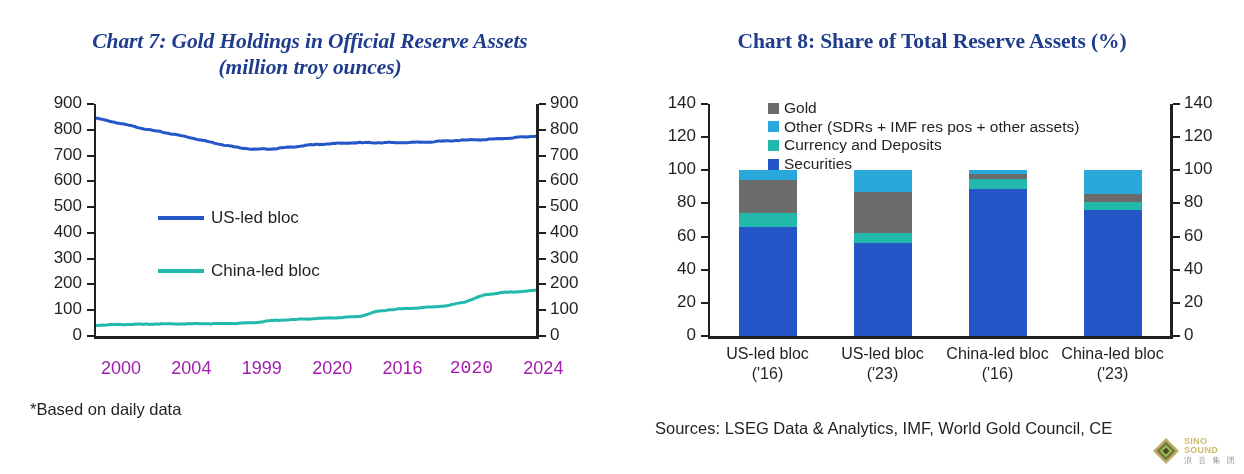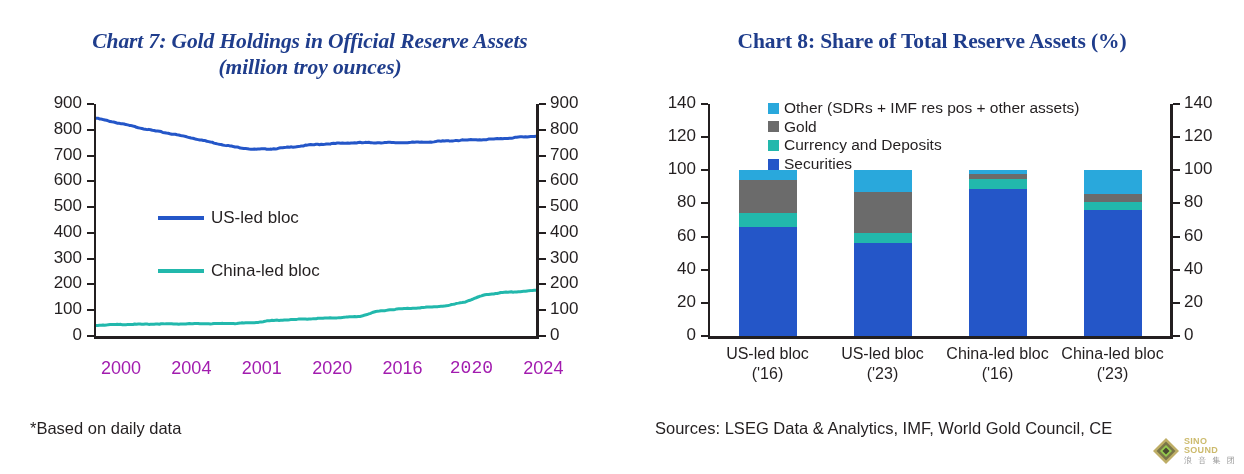--- a/index.html
+++ b/index.html
@@ -54,21 +54,21 @@
   .bar{width:58px;display:flex;flex-direction:column;justify-content:flex-end;}
   .seg{width:100%;}
 
   .legend8{position:absolute;left:148px;top:0px;font-size:15.5px;line-height:18.6px;}
   .legend8 .row{display:flex;align-items:center;gap:5px;white-space:nowrap;}
   .legend8 .sw{width:11px;height:11px;display:block;flex:none;}
 
   .xcat{position:absolute;font-size:16px;text-align:center;line-height:20px;white-space:nowrap;}
 
   .footnote{position:absolute;font-size:16.5px;color:#231f20;white-space:nowrap;}
-  #foot-left{left:30px;top:419px;}
+  #foot-left{left:30px;top:400px;}
   #foot-right{left:655px;top:419px;}
 
   
   #watermark{position:absolute;left:1152px;top:436px;width:86px;height:30px;display:flex;align-items:center;gap:4px;opacity:.92;}
   #wm-diamond{width:28px;height:28px;position:relative;flex:none;}
   #wm-text{display:flex;flex-direction:column;line-height:1;}
   .wm-en{font-size:9px;font-weight:bold;color:#c8b560;letter-spacing:.3px;}
   .wm-cn{font-size:8px;color:#8e8e8e;letter-spacing:2px;margin-top:2px;}
 </style>
 </head>
@@ -136,21 +136,21 @@
     <span>US-led bloc</span>
   </div>
   <div class="legend7" id="c7-legend-cn" style="left:158px;top:261px;">
     <span class="swatch" style="background:#22b8ac"></span>
     <span>China-led bloc</span>
   </div>
 
   <div class="footnote" id="foot-left">*Based on daily data</div>
 <div class="xlabel" style="width: 90px; left: 51px; top: 358px; font-size: 18px;">2000</div>
     <div class="xlabel" style="width: 90px; left: 121.4px; top: 358px; font-size: 18px;">2004</div>
-    <div class="xlabel" style="width: 90px; left: 191.8px; top: 358px; font-size: 18px;">2001</div>
+    <div class="xlabel" style="width: 90px; left: 191.8px; top: 358px; font-size: 18px;">1999</div>
     <div class="xlabel" style="width: 90px; left: 262.2px; top: 358px; font-size: 18px;">2020</div>
     <div class="xlabel" style="width: 90px; left: 332.6px; top: 358px; font-size: 18px;">2016</div>
     <div class="xlabel" style="width: 90px; left: 403px; top: 358px; font-size: 18px; font-family: Liberation Mono, monospace;">2020</div>
     <div class="xlabel" style="width: 90px; left: 473.4px; top: 358px; font-size: 18px;">2024</div>
   </div>
 
 <div class="panel" id="panel-right">
   <div class="chart-title" id="chart8-title">Chart 8: Share of Total Reserve Assets (%)</div>
 </div>
 
@@ -221,26 +221,26 @@
     <div class="ticklabel right" style="top: 55.2857px; left: 474px; width: 62px;">100</div>
     <div class="tick" style="top: 32.1429px; left: 462.5px;"></div>
     <div class="ticklabel right" style="top: 22.1429px; left: 474px; width: 62px;">120</div>
     <div class="tick" style="top: -1px; left: 462.5px;"></div>
     <div class="ticklabel right" style="top: -11px; left: 474px; width: 62px;">140</div>
     <div class="axis-line" style="height: 2.5px; width: 465px; left: -2.5px; top: 232px;"></div>
   </div>
 
 <div class="legend8" id="c8-legend" style="left:768px;top:99px;">
     <div class="row">
+      <span class="sw" style="background: rgb(107, 107, 107);"></span>
+      <span>Gold</span>
+    </div>
+    <div class="row">
       <span class="sw" style="background: rgb(41, 168, 220);"></span>
       <span>Other (SDRs + IMF res pos + other assets)</span>
-    </div>
-    <div class="row">
-      <span class="sw" style="background: rgb(107, 107, 107);"></span>
-      <span>Gold</span>
     </div>
     <div class="row">
       <span class="sw" style="background: rgb(34, 184, 172);"></span>
       <span>Currency and Deposits</span>
     </div>
     <div class="row">
       <span class="sw" style="background: rgb(36, 86, 200);"></span>
       <span>Securities</span>
     </div>
   </div>

